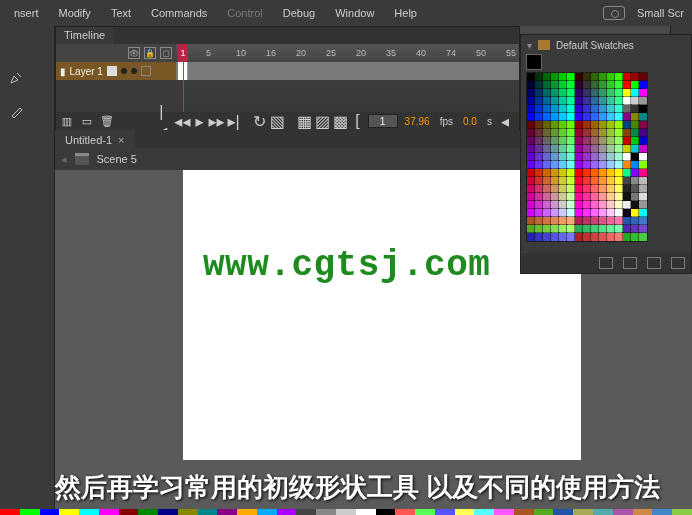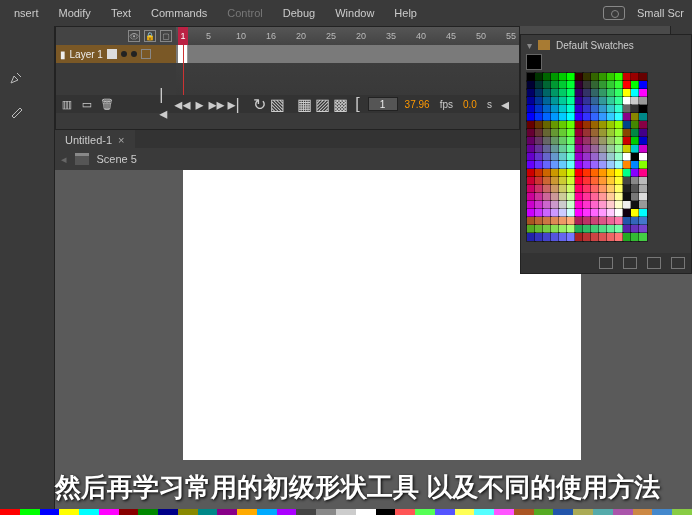--- a/index.html
+++ b/index.html
@@ -106,37 +106,40 @@
       </svg>
   </div>
   <div class="tool">
     <svg viewBox="0 0 16 16">
         <path d="M3 13 L11 5 L13 7 L5 15 Z" stroke="#bbb" fill="none"></path>
       </svg>
   </div>
 </div>
 
 <div class="timeline-panel">
+  <div class="tl-tabbar">
+    <div class="tl-tab">Timeline</div>
+  </div>
   <div class="tl-header">
     <div class="tl-left-hdr">
       <div class="tl-mini-icon">👁</div>
       <div class="tl-mini-icon">🔒</div>
       <div class="tl-mini-icon">▢</div>
     </div>
     <div class="tl-ruler">
       <div class="playhead" style="left:2px">1</div>
       <div class="tl-tick" style="left:30px">5</div>
       <div class="tl-tick" style="left:60px">10</div>
       <div class="tl-tick" style="left:90px">16</div>
       <div class="tl-tick" style="left:120px">20</div>
       <div class="tl-tick" style="left:150px">25</div>
       <div class="tl-tick" style="left:180px">20</div>
       <div class="tl-tick" style="left:210px">35</div>
       <div class="tl-tick" style="left:240px">40</div>
-      <div class="tl-tick" style="left:270px">45</div>
+      <div class="tl-tick" style="left:270px">74</div>
       <div class="tl-tick" style="left:300px">50</div>
       <div class="tl-tick" style="left:330px">55</div>
     </div>
   </div>
   <div class="tl-body">
     <div class="tl-layers">
       <div class="layer-row">
         <span>▮</span>
         <span>Layer 1</span>
         <span class="pen"></span>
@@ -188,20 +191,21 @@
       <span class="x">×</span>
     </div>
   </div>
   <div class="scene-bar">
     <span class="back">◂</span>
     <span class="clap"></span>
     <span>Scene 5</span>
   </div>
   <div class="stage-wrap">
     <div class="stage"></div>
+    <div class="watermark">www.cgtsj.com</div>
   </div>
 </div>
 
 <div class="right-col"></div>
 
 <div class="swatches-panel">
   <div class="sw-head">
     <span class="tw">▾</span>
     <span class="fld"></span>
     <span>Default Swatches</span>

